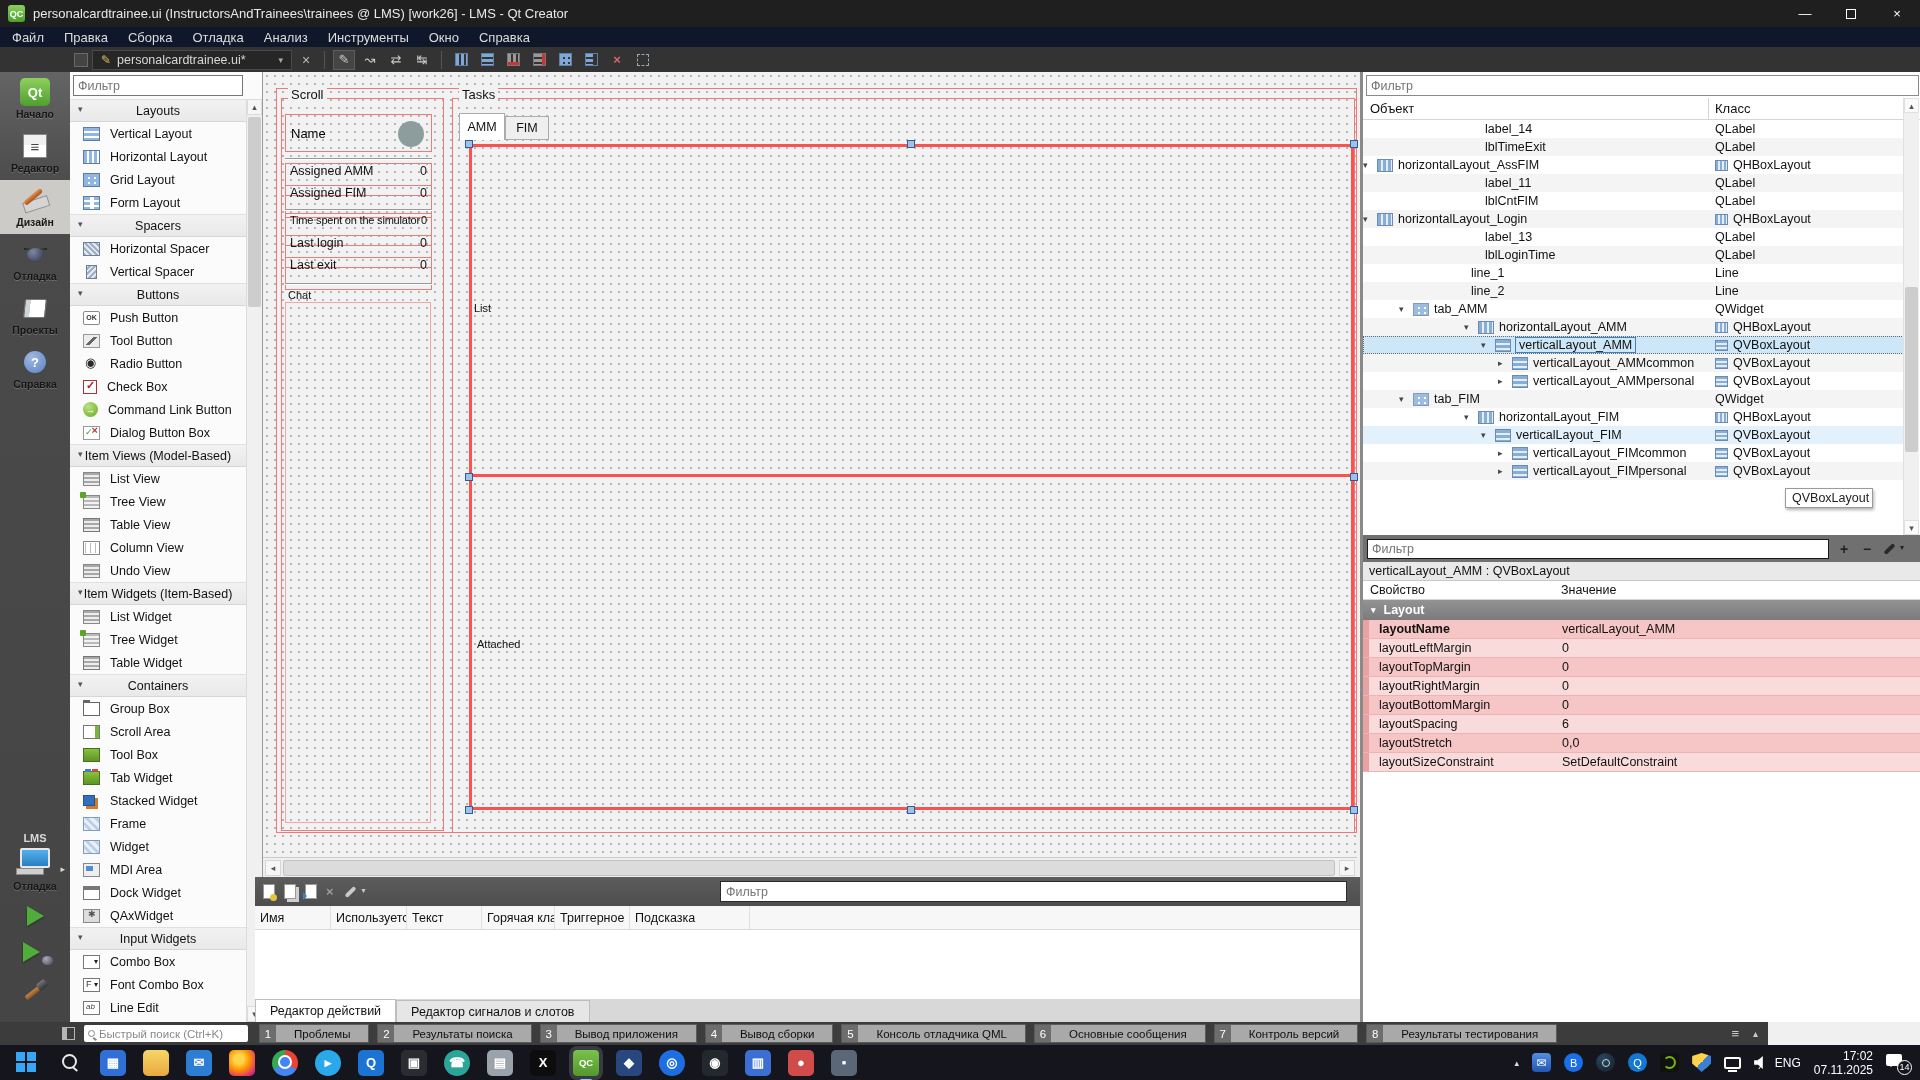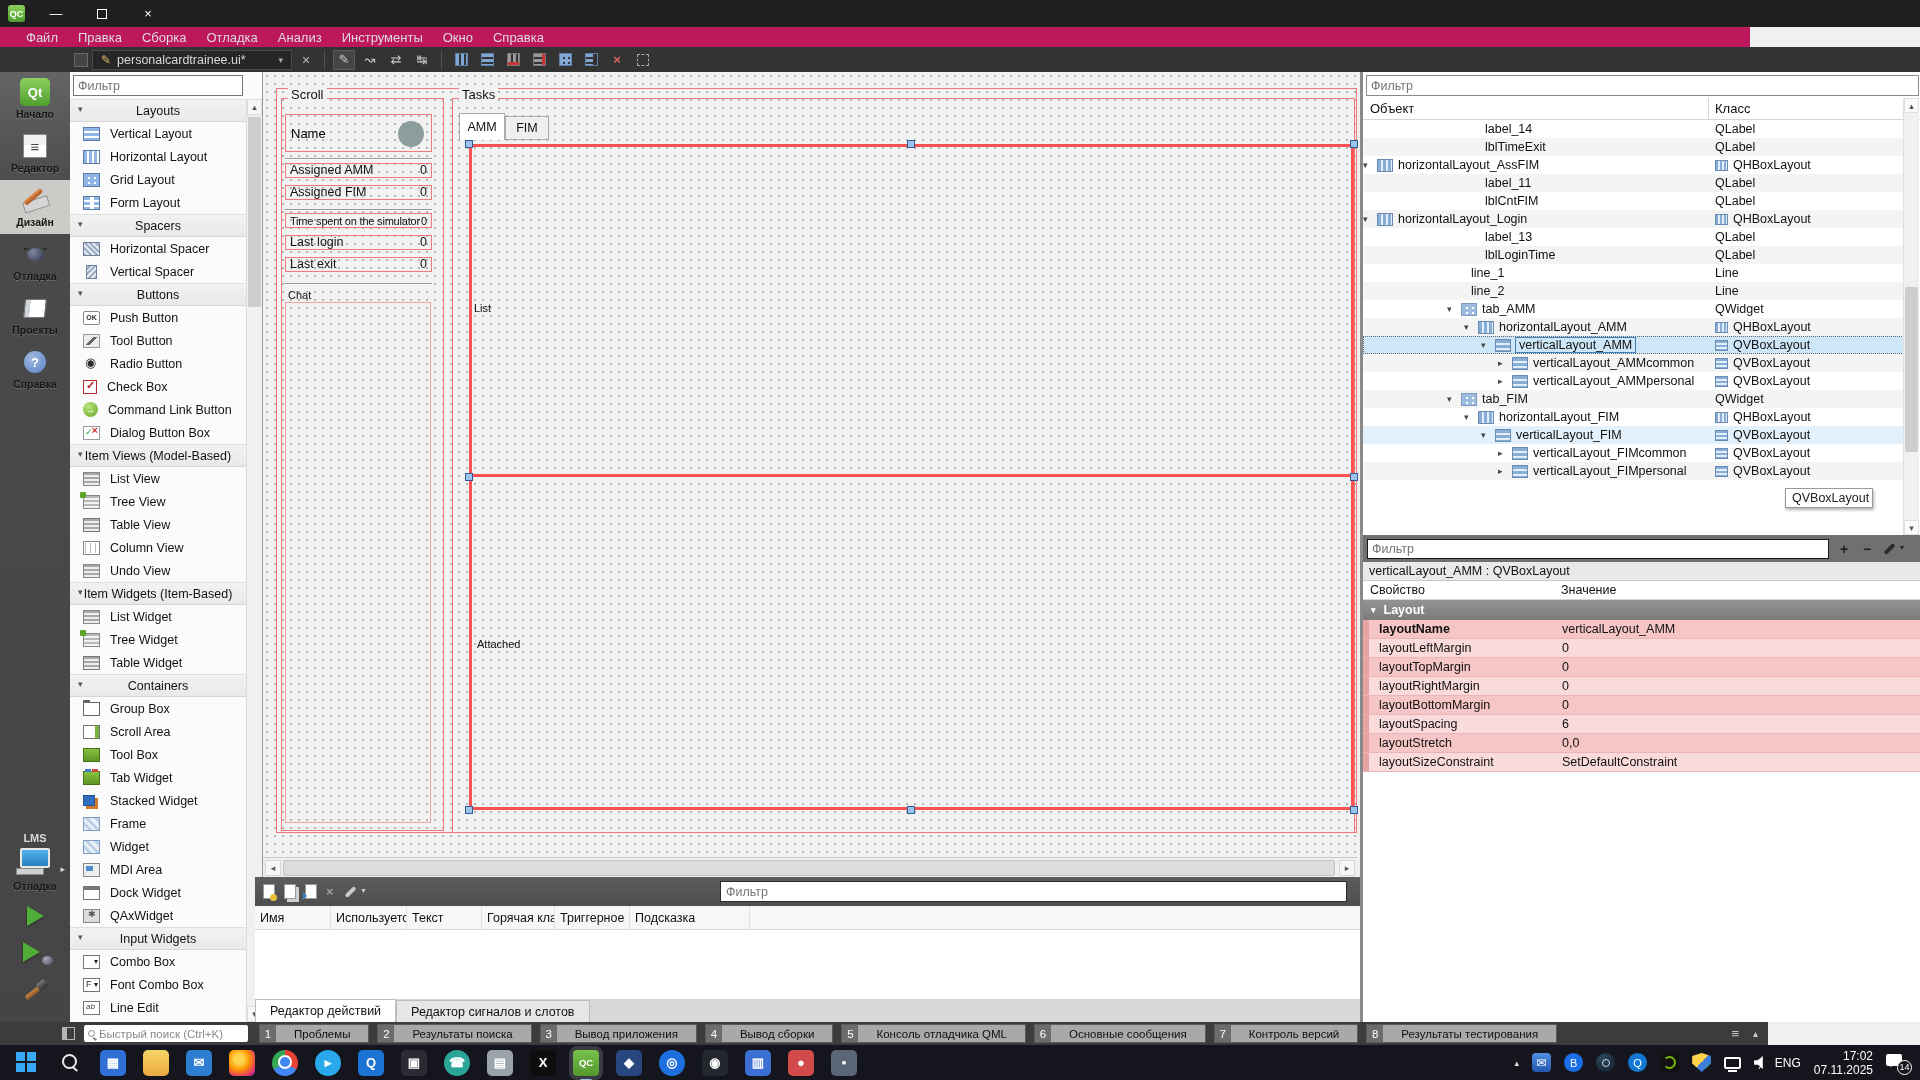--- a/index.html
+++ b/index.html
@@ -5,21 +5,21 @@
 *{box-sizing:border-box;margin:0;padding:0}
 body{width:1920px;height:1080px;position:relative;overflow:hidden;font-family:"Liberation Sans",sans-serif;background:#f0f0f0;font-size:13px}
 .abs{position:absolute}
 
 #titlebar{left:0;top:0;width:1920px;height:27px;background:#1f1f1f;color:#e9e9e9;display:flex;align-items:center;padding-left:8px;font-size:13px}
 #appbadge{width:17px;height:17px;background:linear-gradient(#8cd05c,#4f9f2f);color:#fff;font-size:9px;font-weight:700;display:grid;place-items:center;border-radius:3px;margin-right:8px}
 #wintitle{flex:1;white-space:nowrap;overflow:hidden}
 .winbtn{width:46px;height:27px;display:grid;place-items:center;color:#fff;font-size:13px}
 .winbtn .maxbox{width:10px;height:10px;border:1px solid #fff}
 
-#menubar{left:0;top:27px;width:1750px;height:20px;background:#be185d;display:flex;align-items:center;padding-left:16px}
+#menubar{left:0;top:27px;width:1920px;height:20px;background:#0f172a;display:flex;align-items:center;padding-left:2px}
 .mitem{color:#dcdcdc;padding:0 10px;font-size:13px;height:20px;display:flex;align-items:center}
 
 #dtoolbar{left:0;top:47px;width:1920px;height:25px;background:#333;display:flex;align-items:center;gap:4px;padding-left:74px}
 #docpin{width:14px;height:14px;border:1px solid #6a6a6a;background:#444}
 #docselect{display:flex;align-items:center;gap:6px;background:#262626;border:1px solid #4a4a4a;color:#d8d8d8;height:20px;padding:0 8px;min-width:200px;font-size:12.5px}
 #docselect .pencil{color:#e0c060;font-size:12px}
 #docselect .caret{margin-left:auto;font-size:9px;color:#aaa}
 #docclose{color:#bbb;font-size:14px;width:20px;text-align:center}
 .tsep{width:1px;height:18px;background:#555;margin:0 4px}
 .ti{width:22px;height:20px;display:grid;place-items:center;color:#c9c9c9;font-size:13px;position:relative}
@@ -115,21 +115,21 @@
 .w-lineedit{background:#fff;border:1px solid #777}
 .w-lineedit::after{content:"ab";position:absolute;left:2px;top:0;font-size:8px;font-style:italic;color:#444}
 #wscroll{position:absolute;right:0;top:27px;width:16px;height:923px;background:#f0f0f0;border-left:1px solid #dcdcdc}
 #wscroll .sarrow{height:16px;display:grid;place-items:center;font-size:9px;color:#555;background:#f6f6f6;border:1px solid #dcdcdc}
 #wscroll .sthumb{position:absolute;left:1px;top:18px;width:13px;height:190px;background:#cdcdcd;border-radius:2px}
 #wscroll .sdown{position:absolute;bottom:0;left:0;right:0}
 
 #canvas{left:263px;top:72px;width:1094px;height:785px;background:#f2f2f2;background-image:radial-gradient(#b3b3b3 1px,transparent 1.2px);background-size:8px 8px;z-index:1}
 .redline{position:absolute;border:1px solid #f27979}
 .gtitle{position:absolute;font-size:13px;color:#111;background:#f2f2f2;padding:0 3px;z-index:2}
-.statrow{position:absolute;left:22px;width:147px;height:15px;border:1px solid #f27979;display:flex;align-items:flex-end;font-size:12.5px;color:#111;padding:0 4px;background:transparent}
+.statrow{position:absolute;left:22px;width:147px;height:33px;border:1px solid #f27979;display:flex;align-items:flex-start;font-size:12.5px;color:#111;padding:0 4px;background:transparent}
 .statrow .sval{margin-left:auto}
 .statrow.small{font-size:11px;letter-spacing:-.2px}
 .sepline{position:absolute;left:22px;width:147px;height:2px;border-top:1px solid #9a9a9a;border-bottom:1px solid #fdfdfd}
 #namerow{position:absolute;left:22px;top:42px;width:147px;height:38px;border:1px solid #f27979;display:flex;align-items:center;padding:0 5px;font-size:13px}
 #avatar{position:absolute;right:7px;top:6px;width:26px;height:26px;border-radius:50%;background:#8d9d9d}
 #chatrect{position:absolute;left:22px;top:230px;width:146px;height:521px;border:1px solid #f5a3a3}
 .tab{position:absolute;display:grid;place-items:center;font-size:12.5px;color:#111;border:1px solid #ababab}
 #tabAMM{left:196px;top:41px;width:46px;height:27px;background:#fff;border-bottom:none;z-index:2}
 #tabFIM{left:242px;top:44px;width:44px;height:24px;background:#efefef}
 #selrect{position:absolute;left:206px;top:72px;width:885px;height:666px;border:3px solid #fb5151}
@@ -179,21 +179,21 @@
 .tico{display:none;width:16px;height:13px;flex:none;margin-right:5px}
 .tico.v{display:block;background:repeating-linear-gradient(180deg,#89aed6 0 3px,#e4eef8 3px 5px);border:1px solid #6a8cb4}
 .tico.h{display:block;background:repeating-linear-gradient(90deg,#89aed6 0 3px,#e4eef8 3px 5px);border:1px solid #6a8cb4}
 .tico.g{display:block;background:repeating-linear-gradient(180deg,#9dbce0 0 3px,transparent 3px 5px),repeating-linear-gradient(90deg,#9dbce0 0 4px,#fff 4px 6px);border:1px solid #7d9cc0}
 .tname{white-space:nowrap}
 .trow.sel .tname{border:1px solid #3f81bd;padding:0 3px;margin-left:-1px;background:#cde7f8}
 .tcls{position:absolute;left:345px;top:0;height:100%;width:198px;display:flex;align-items:center;gap:5px;padding-left:7px;white-space:nowrap}
 .cico{display:none;width:13px;height:11px;flex:none}
 .cico.v{display:block;background:repeating-linear-gradient(180deg,#89aed6 0 2px,#e4eef8 2px 4px);border:1px solid #6a8cb4}
 .cico.h{display:block;background:repeating-linear-gradient(90deg,#89aed6 0 2px,#e4eef8 2px 4px);border:1px solid #6a8cb4}
-.p50{padding-left:50px}.p67{padding-left:67px}.p84{padding-left:84px}.p101{padding-left:101px}
+.p50{padding-left:50px}.p67{padding-left:67px}.p84{padding-left:36px}.p101{padding-left:101px}
 .p108{padding-left:108px}.p118{padding-left:118px}.p122{padding-left:122px}.p135{padding-left:135px}
 #iscroll{position:absolute;right:1px;top:26px;width:16px;height:437px;background:#f0f0f0;border-left:1px solid #e0e0e0}
 #iscroll .sarrow{height:15px;display:grid;place-items:center;font-size:9px;color:#555;background:#fafafa;border:1px solid #e0e0e0}
 #iscroll .sthumb{position:absolute;left:1px;top:189px;width:13px;height:165px;background:#cdcdcd;border-radius:2px}
 #iscroll .sdown{position:absolute;bottom:0;left:0;right:0}
 #tooltip{position:absolute;left:422px;top:416px;width:88px;height:20px;background:#fff;border:1px solid #9a9a9a;box-shadow:1px 2px 3px rgba(0,0,0,.3);display:flex;align-items:center;padding-left:6px;font-size:12.5px;color:#222;z-index:5}
 #pfrow{position:absolute;left:0;top:463px;width:560px;height:27px;background:#707070;display:flex;align-items:center;padding:0 4px;gap:7px}
 #pfilter{width:462px;height:20px;border:1px solid #1a1a1a;background:#fff;font-size:12.5px;padding:0 4px;font-family:"Liberation Sans",sans-serif}
 .pficon{color:#222;font-weight:700;font-size:14px;width:16px;text-align:center}
 .pfwrench{width:16px;height:16px;position:relative}
@@ -262,20 +262,21 @@
 #notif{position:relative;width:22px;height:18px}
 #notif .bubble{position:absolute;left:0;top:0;width:16px;height:12px;background:#fff;border-radius:2px}
 #notif .bubble::after{content:"";position:absolute;left:2px;bottom:-4px;border:3px solid transparent;border-top-color:#fff}
 #notif .count{position:absolute;right:-4px;bottom:-3px;width:15px;height:15px;border:1.5px solid #fff;border-radius:50%;background:#15151e;color:#fff;font-size:9px;display:grid;place-items:center}
 </style>
 </head>
 <body>
 
 <div id="titlebar" class="abs">
   <div id="appbadge">QC</div>
+  <div id="wintitle">personalcardtrainee.ui (InstructorsAndTrainees\trainees @ LMS) [work26] - LMS - Qt Creator</div>
   <div class="winbtn">—</div>
   <div class="winbtn">
       <span class="maxbox"></span>
     </div>
   <div class="winbtn">×</div>
 </div>
 
 <div id="menubar" class="abs">
 
 <span class="mitem">Файл</span>

